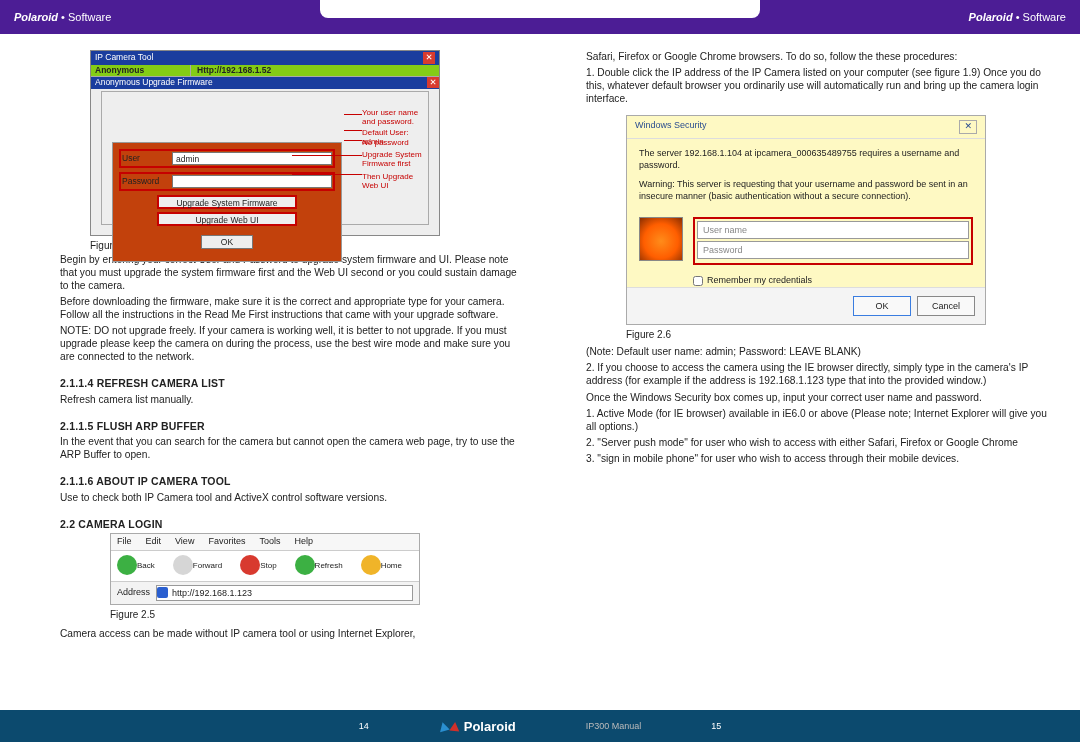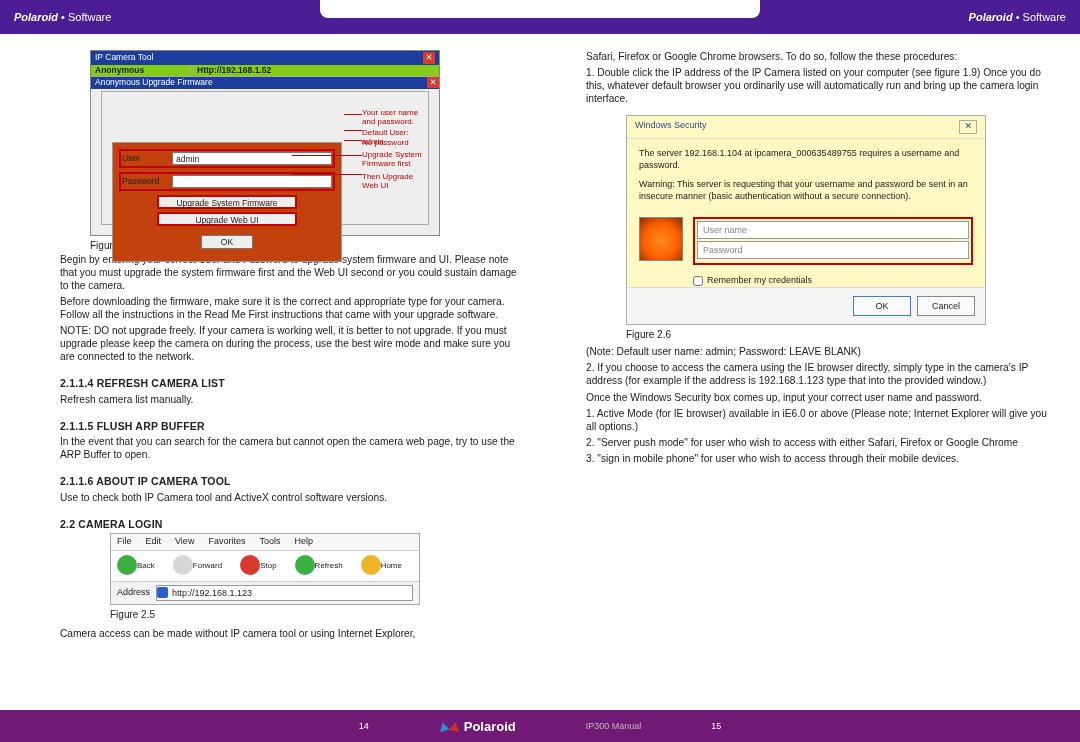--- a/index.html
+++ b/index.html
@@ -51,21 +51,21 @@
   .fig26 .cred { display:flex; padding:6px 12px 10px; gap:10px; align-items:flex-start;}
   .fig26 .thumb { width:44px; height:44px; background: radial-gradient(circle at 50% 55%, #ff8c1a 0%, #ff5e00 55%, #8a2e00 100%); border:1px solid #888;}
   .fig26 .inputs { flex:1; border:2px solid #c60000; padding:2px; }
   .fig26 .inp { height:18px; border:1px solid #999; background:#fff; color:#888; padding-left:5px; line-height:16px; margin-bottom:2px;}
   .fig26 .remember { padding-left:66px; font-size:9px; display:flex; align-items:center; gap:4px;}
   .fig26 .remember input{ width:10px; height:10px;}
   .fig26 .btns { display:flex; justify-content:flex-end; gap:6px; padding:8px 10px; background:#f4f4f4; border-top:1px solid #ddd;}
   .fig26 .btn { width:58px; height:20px; border:1px solid #888; background:#f9f9f9; text-align:center; line-height:18px;}
   .fig26 .btn.ok{ border:1px solid #3a7de0; }
   
-  .footer { position:absolute; bottom:0; left:0; width:100%; height:32px; background:#701a75; color:#fff; font-size:10px; display:flex; align-items:center; justify-content:space-between; padding:0 28px;}
+  .footer { position:absolute; bottom:0; left:0; width:100%; height:32px; background:#0c4a6e; color:#fff; font-size:10px; display:flex; align-items:center; justify-content:space-between; padding:0 28px;}
   .footer .mid { position:absolute; left:50%; transform:translateX(-50%); display:flex; align-items:center; gap:70px;}
   .poly-logo { display:flex; align-items:center; gap:4px; font-weight:bold; font-size:13px;}
   .poly-logo .d { width:0; height:0; border-left:5px solid transparent; border-right:5px solid transparent; }
   .poly-logo .d1{ border-bottom:9px solid #2a8fd0; transform:rotate(-15deg);}
   .poly-logo .d2{ border-bottom:9px solid #d0302a; transform:rotate(5deg); margin-left:-3px;}
   .pnum { font-size:9px; }
 </style>
 </head>
 <body>
 

